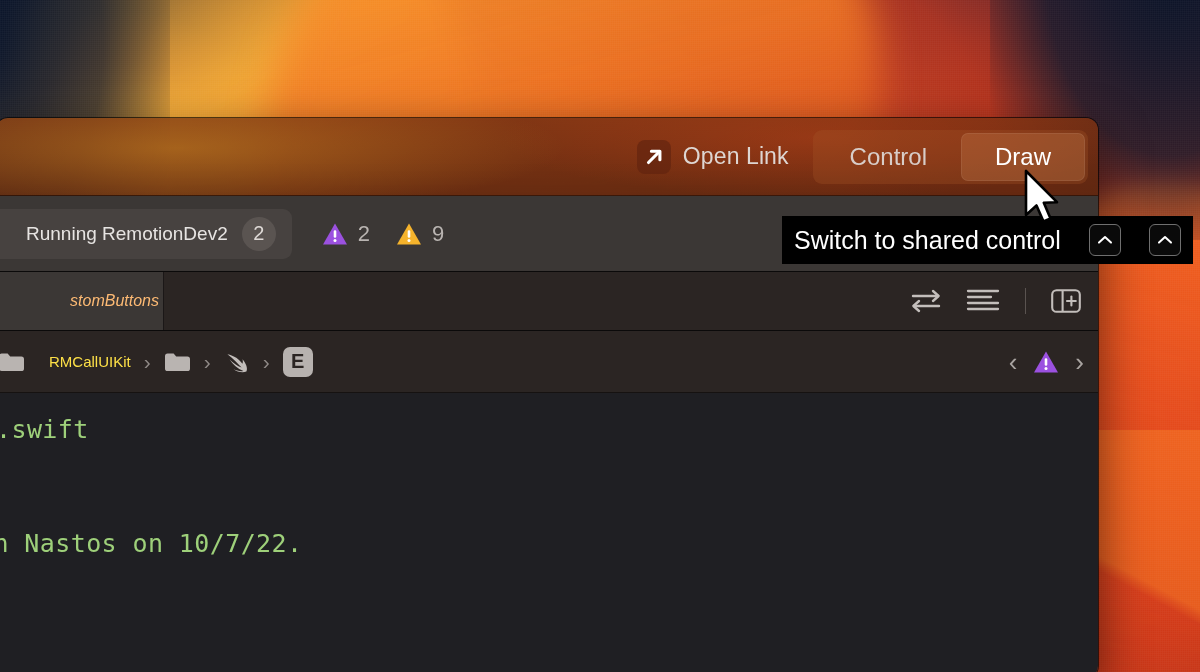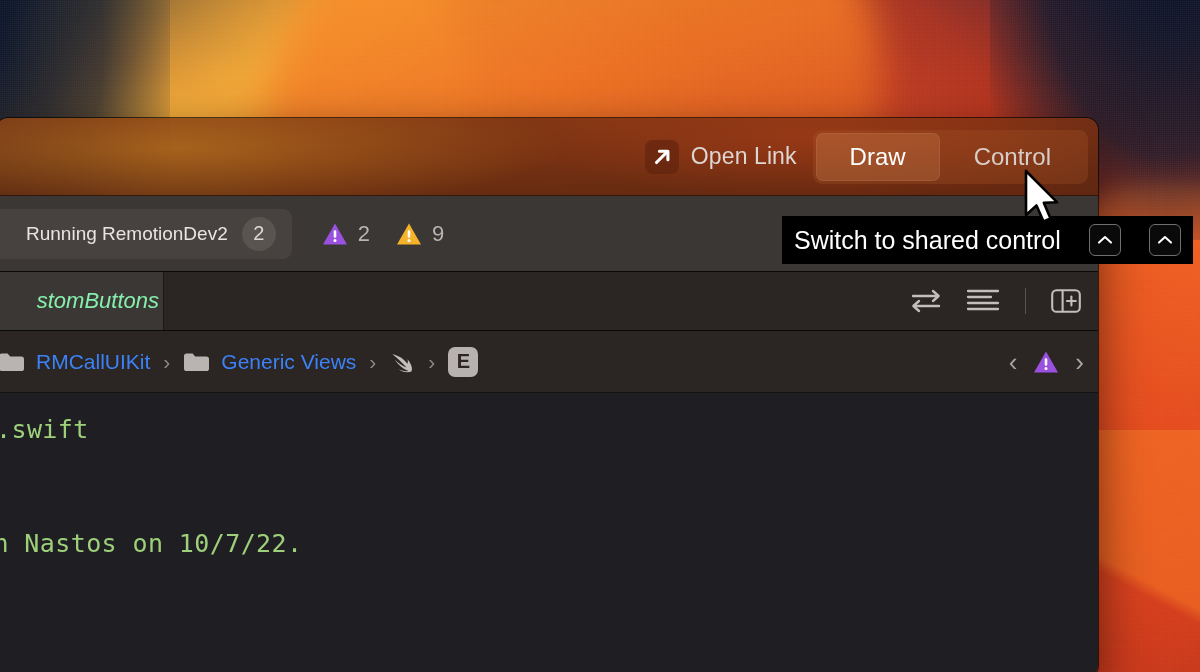--- a/index.html
+++ b/index.html
@@ -111,21 +111,21 @@
     background: radial-gradient(ellipse 540px 90px at 180px 30px, rgba(230,160,40,0.40) 0%, rgba(190,100,30,0.0) 72%),
                 radial-gradient(ellipse 420px 80px at 820px 20px, rgba(210,70,28,0.32) 0%, rgba(180,60,25,0.0) 75%);
     pointer-events: none;
   }
 
   .open-link {
     position: relative;
     display: flex;
     align-items: center;
     gap: 12px;
-    margin-right: 16px;
+    margin-right: 24px;
   }
   .open-link-icon {
     width: 34px; height: 34px;
     border-radius: 8px;
     background: rgba(96,34,14,0.62);
     display: flex; align-items: center; justify-content: center;
   }
   .open-link-label {
     font-size: 23px;
     color: #ded6d2;
@@ -221,23 +221,23 @@
     width: 168px;
     background: #3b3735;
     display: flex;
     align-items: center;
     justify-content: flex-end;
     padding-right: 4px;
     box-sizing: border-box;
     border-right: 1px solid #1b1717;
   }
   .tab-label {
-    font-size: 22px;
+    font-size: 16px;
     font-style: italic;
-    color: #86efac;
+    color: #fdba74;
     white-space: nowrap;
     text-align: right;
   }
   .tabbar-spacer { flex: 1; }
   .tabbar-tools {
     display: flex;
     align-items: center;
     gap: 22px;
     padding-right: 16px;
   }
@@ -268,22 +268,23 @@
     min-width: 0;
   }
   .crumb {
     display: flex;
     align-items: center;
     gap: 11px;
     padding: 0 6px;
     white-space: nowrap;
   }
   .crumb-label {
-    font-size: 21px;
-    color: #3b82f6;
+    font-size: 15px;
+    color: #fde047;
+    margin-left: 13px;
   }
   .crumb-sep {
     font-size: 21px;
     color: #908a87;
     padding: 0 7px;
   }
   .enum-badge {
     width: 30px; height: 30px;
     border-radius: 7px;
     background: #b7b2af;
@@ -383,22 +384,22 @@
         <span class="open-link-icon">
           <svg width="22" height="22" viewBox="0 0 22 22">
             <path d="M5.5 16.5 L16 6" stroke="#ffffff" stroke-width="3.1" stroke-linecap="round" fill="none"></path>
             <path d="M8.4 5.2 L16.9 5.2 L16.9 13.7" stroke="#ffffff" stroke-width="3.1" stroke-linecap="round" stroke-linejoin="round" fill="none"></path>
           </svg>
         </span>
         <span class="open-link-label">Open Link</span>
       </div>
 
       <div class="segmented">
+        <div class="seg-item">Control</div>
         <div class="seg-item active">Draw</div>
-        <div class="seg-item">Control</div>
       </div>
     </div>
 
     <div class="statusbar">
 
       <div class="status-chip">
         <span class="status-chip-text">Running RemotionDev2</span>
         <span class="status-chip-badge">2</span>
       </div>
 
@@ -477,21 +478,20 @@
           <span class="crumb-label">RMCallUIKit</span>
         </div>
         <span class="crumb-sep">›</span>
 
         <div class="crumb">
           <span>
             <svg width="27" height="22" viewBox="0 0 27 22">
               <path d="M1 5.2 A2.6 2.6 0 0 1 3.6 2.6 L9.6 2.6 L12.2 5.6 L23.4 5.6 A2.6 2.6 0 0 1 26 8.2 L26 17.4 A2.6 2.6 0 0 1 23.4 20 L3.6 20 A2.6 2.6 0 0 1 1 17.4 Z" fill="#b9b4b1"></path>
             </svg>
           </span>
-          <span class="crumb-label">Generic Views</span>
         </div>
         <span class="crumb-sep">›</span>
 
         <div class="crumb">
           <span>
             <svg width="26" height="24" viewBox="0 0 26 24">
               <path d="M3.4 4.2 C9 8.6 14 13.4 17.6 17.6 C13.4 15.8 9.2 12.8 5.6 9.4 C8.8 14.2 13.6 18.6 19.4 21 C16.4 21.6 12.6 20.8 9.4 19 C13.2 22 18.4 23.2 22.4 21.6 C24 18.4 22.2 13.4 18.4 9.2 C19 10.8 19 12.6 18.4 13.8 C15.6 9.4 10 5.4 3.4 4.2 Z" fill="#c3bebb"></path>
             </svg>
           </span>
         </div>

